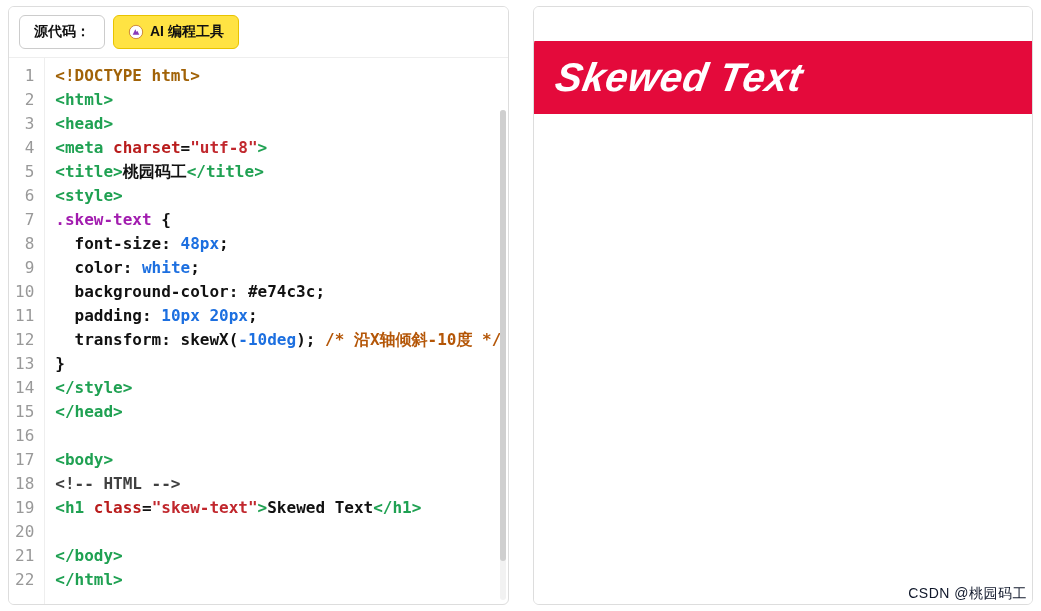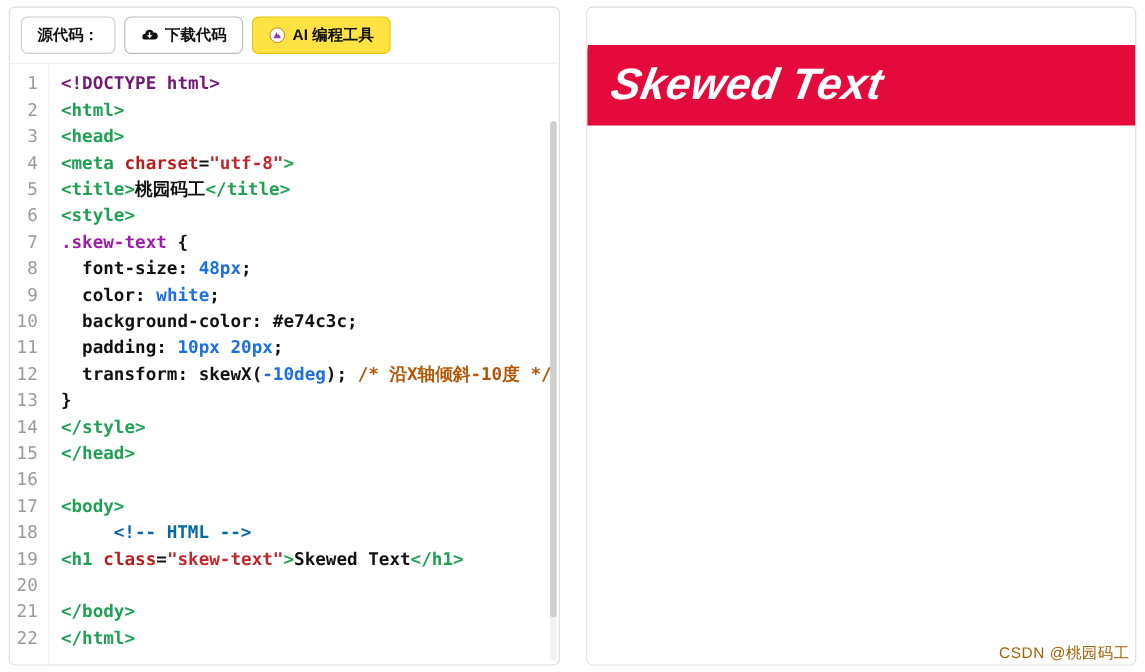--- a/index.html
+++ b/index.html
@@ -94,30 +94,30 @@
   }
   .gutter div { padding: 0 2px; }
   .code {
     flex: 1;
     padding: 6px 10px;
     white-space: pre;
     color: #111;
     font-weight: 600;
   }
   .code .line { display: block; height: 24px; }
-  .t-doctype { color: #701a75; }
+  .t-doctype { color: #a16207; }
   .t-tag { color: #1fa152; }
   .t-attr { color: #b91c1c; }
   .t-val { color: #c1272d; }
   .t-prop { color: #111; }
   .t-num { color: #1c6fe0; }
   .t-keyword { color: #1c6fe0; }
   .t-sel { color: #a21caf; }
   .t-comment { color: #b45607; }
-  .t-htmlcomment { color: #0369a1; margin-left: 48px; }
+  .t-htmlcomment { color: #404040; }
   .t-text { color: #111; }
   .t-punct { color: #111; }
   .t-hex { color: #111; }
 
   .scroll-indicator {
     position: absolute;
     right: 2px;
     top: 52px;
     bottom: 4px;
     width: 6px;
@@ -150,42 +150,34 @@
     font-style: italic;
     padding: 14px 28px;
     transform: skewX(-10deg);
     letter-spacing: 0.5px;
   }
 
   .watermark {
     position: absolute;
     right: 14px;
     bottom: 8px;
-    color: #a16207;
+    color: #0f172a;
     font-size: 14px;
     letter-spacing: 0.5px;
   }
 </style>
 </head>
 <body>
 
 <div class="layout">
 
   <div class="panel">
     <div class="toolbar">
       <button class="btn btn-plain">
         <span>源代码：</span>
-      </button>
-      <button class="btn">
-        <span class="icon">
-          <svg viewBox="0 0 24 24" fill="#111">
-              <path d="M19 18H6a4 4 0 0 1 0-8 6 6 0 0 1 11.6-1.5A4.5 4.5 0 0 1 19 18zm-7-2 4-4h-3V8h-2v4H8l4 4z"></path>
-            </svg>
-        </span>
-        <span>下载代码</span>
       </button>
       <button class="btn btn-yellow">
         <span class="icon">
           <svg viewBox="0 0 24 24">
               <circle cx="12" cy="12" r="10" fill="#fff" stroke="#b45607" stroke-width="1"></circle>
               <path d="M7 16l4-8 2 4 1-2 3 6z" fill="#8a3ab9"></path>
             </svg>
         </span>
         <span>AI 编程工具</span>
       </button>

